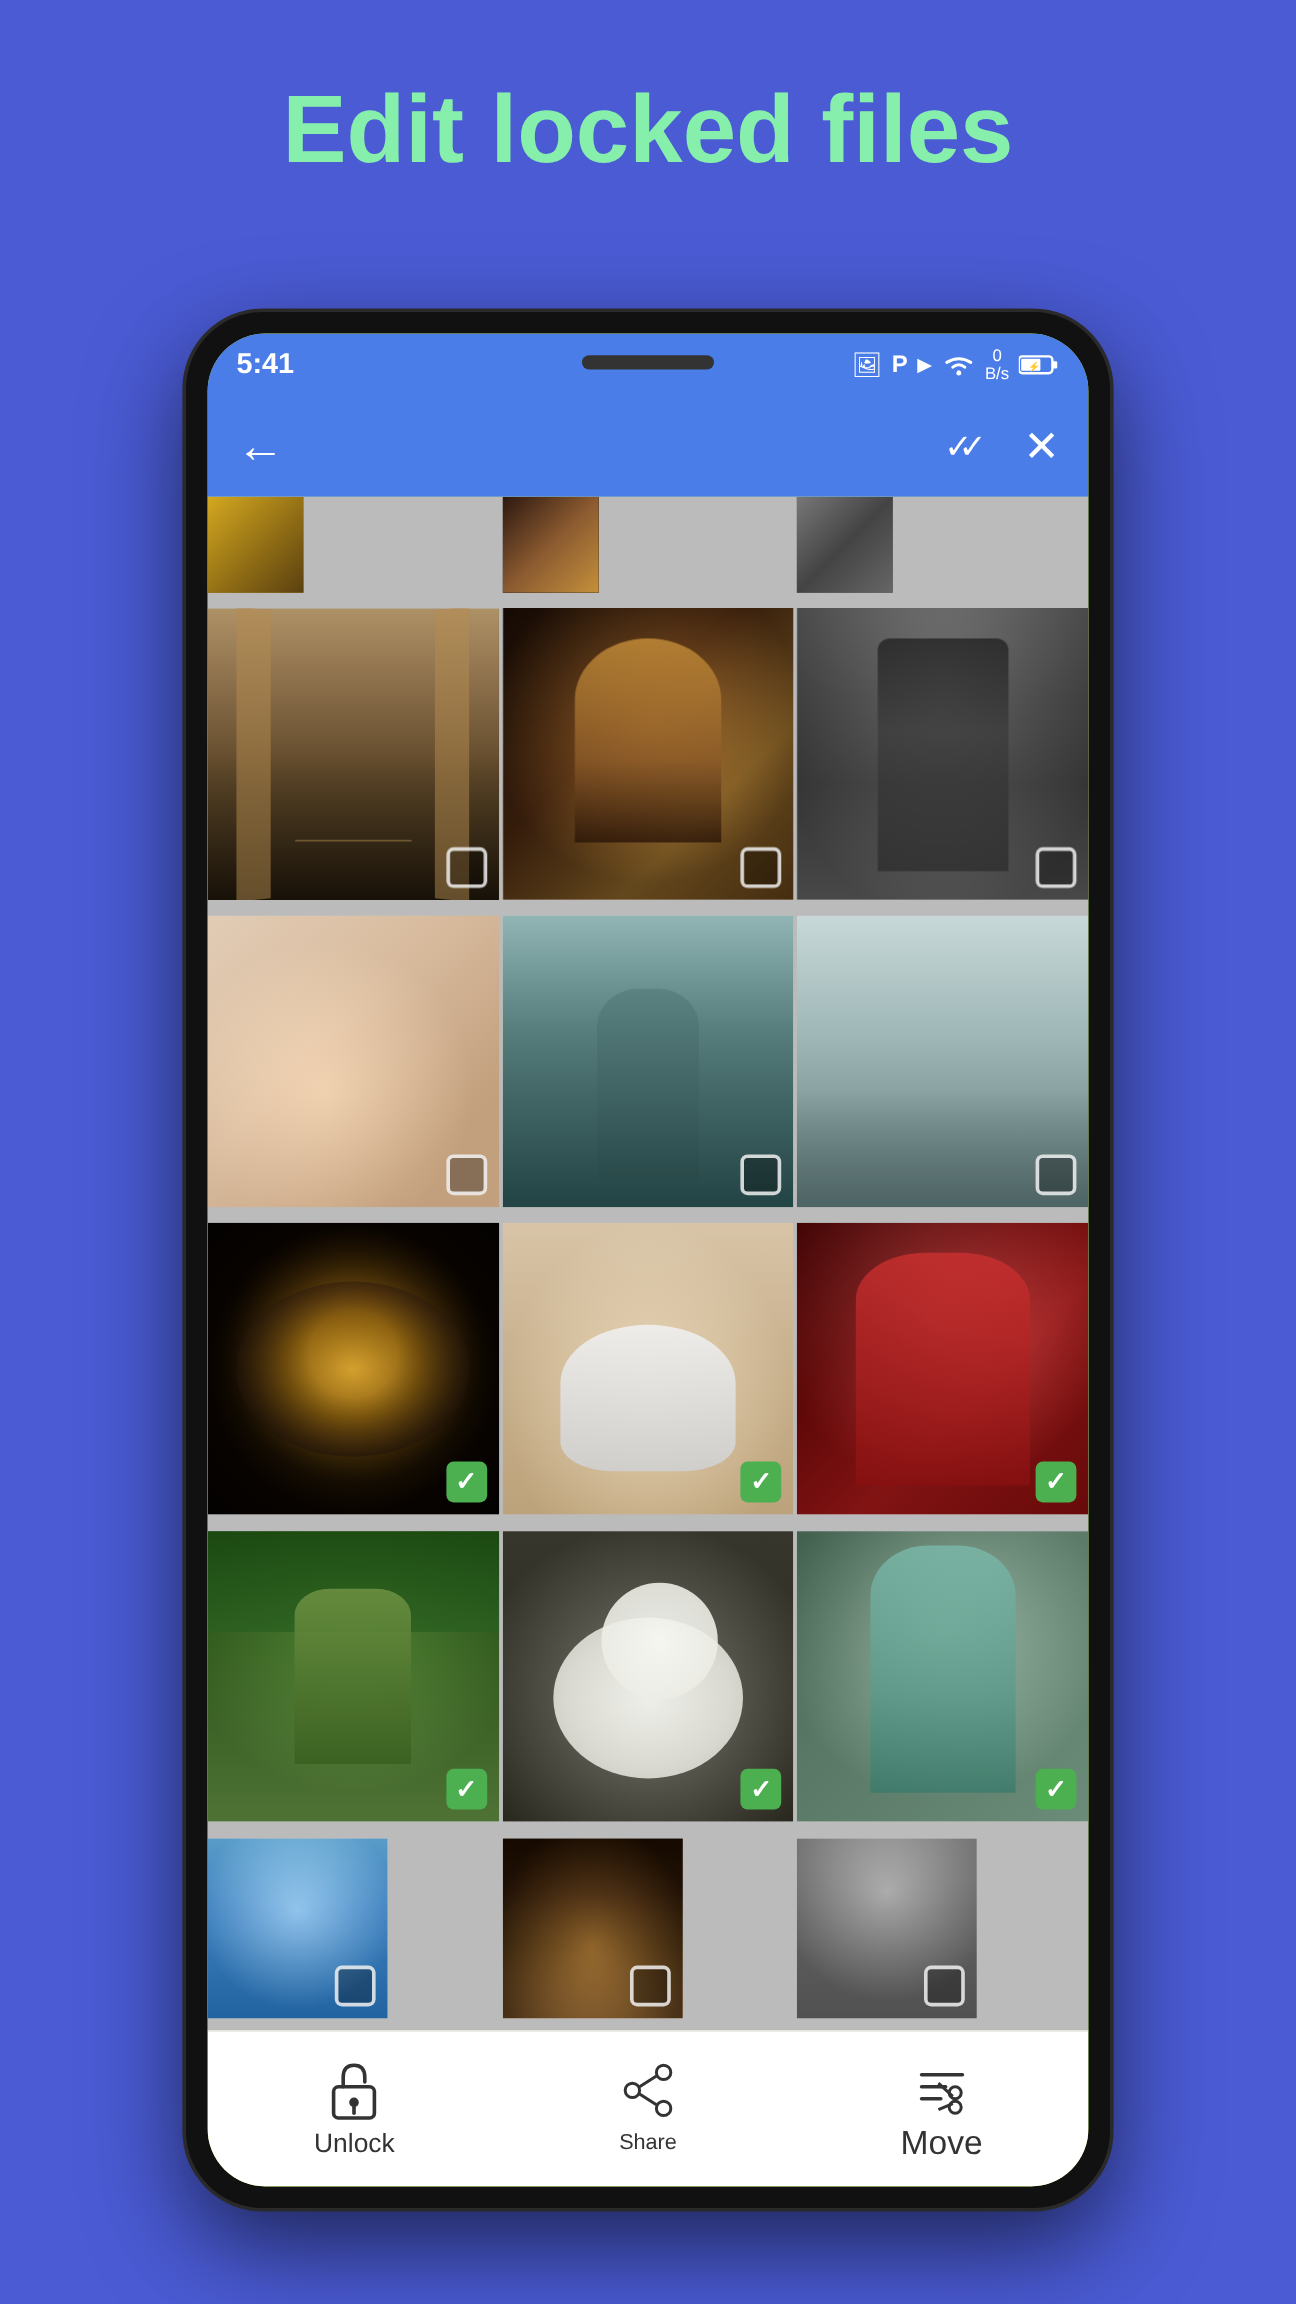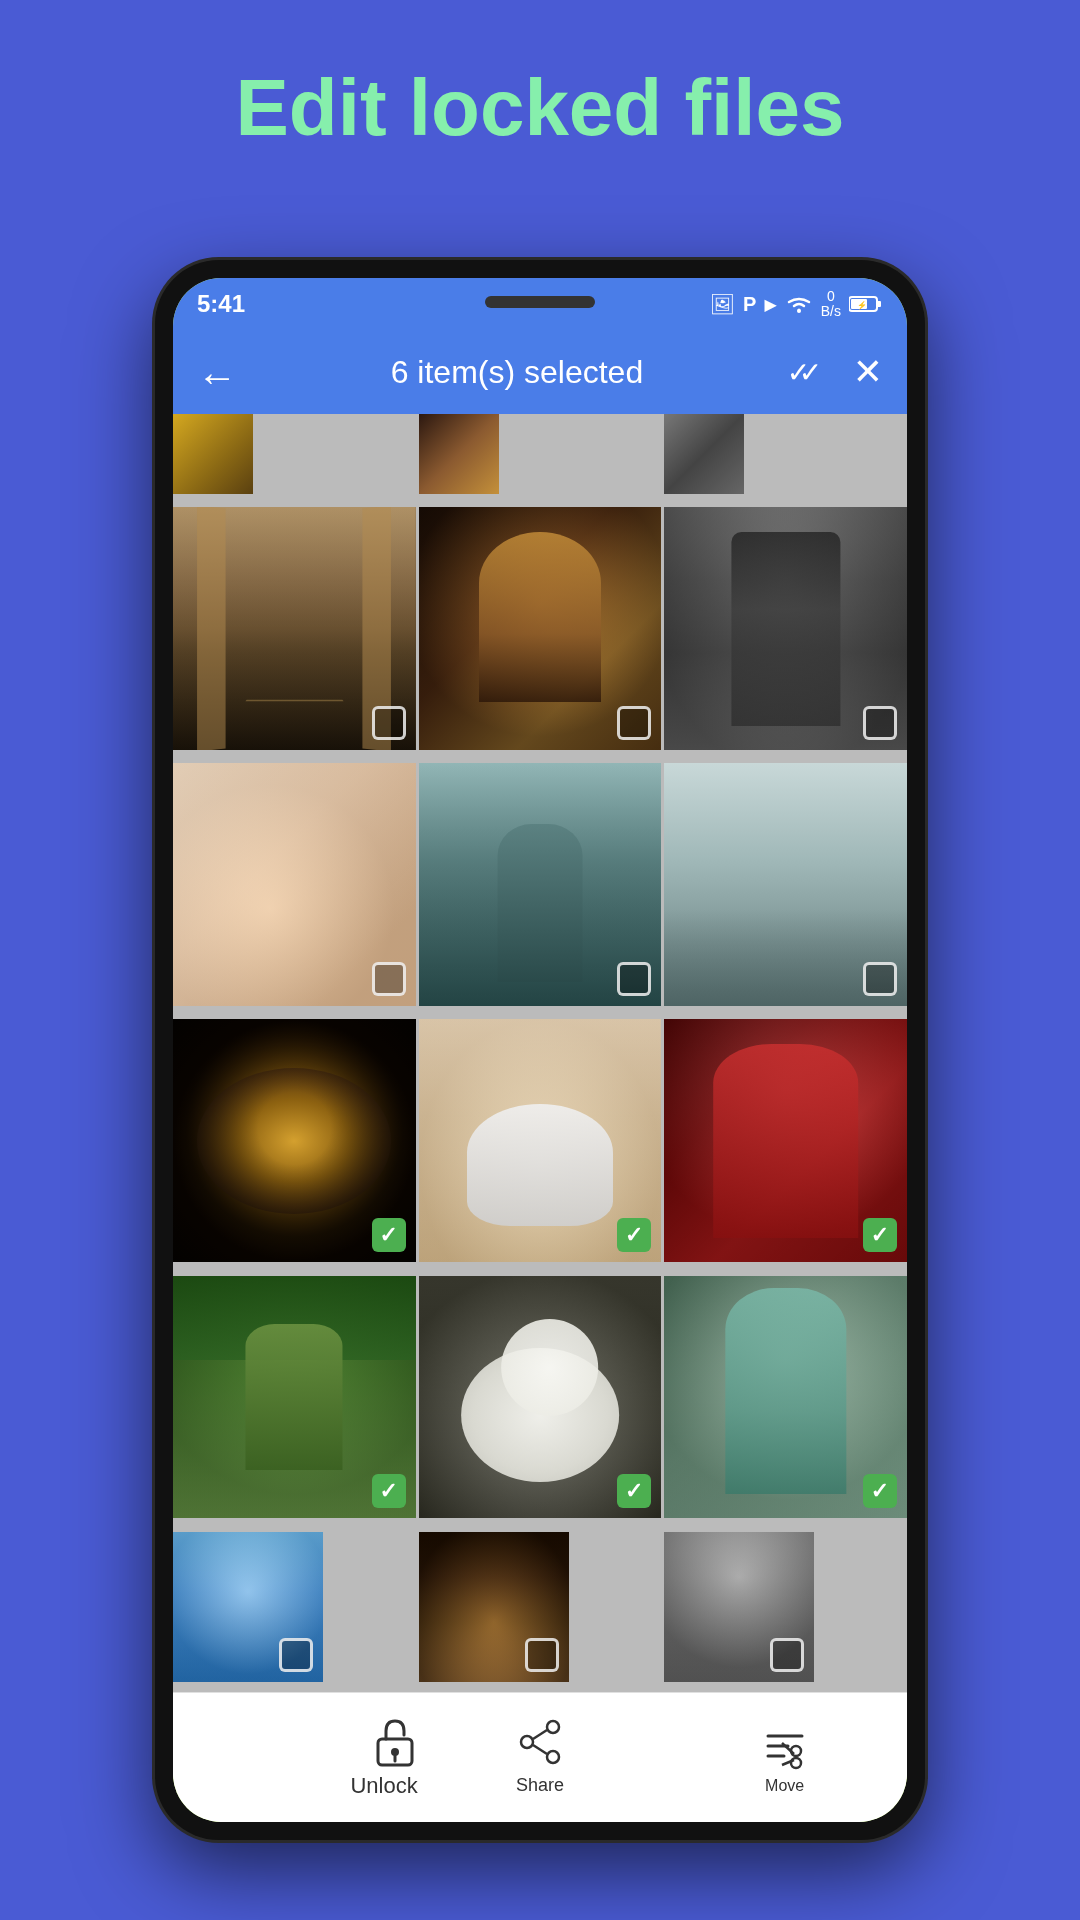--- a/index.html
+++ b/index.html
@@ -96,21 +96,20 @@
     <div style="
       background: #4a7de8;
       height: 84px;
       display: flex;
       align-items: center;
       justify-content: space-between;
       padding: 0 24px;
       flex-shrink: 0;
     ">
       <span style="color:white; font-size:40px; cursor:pointer; width:50px;">←</span>
-      <span style="color:white; font-size:32px; font-weight:500; flex:1; text-align:center;">6 item(s) selected</span>
       <div style="display:flex; align-items:center; gap:20px;">
 
         <span style="color:white; font-size:28px; cursor:pointer; position:relative; display:inline-block; width:46px;">
           <span style="position:absolute; left:0; top:0; font-size:28px;">✓</span>
           <span style="position:absolute; left:12px; top:0; font-size:28px;">✓</span>
           <span style="opacity:0;">✓✓</span>
         </span>
         <span style="color:white; font-size:36px; cursor:pointer;">✕</span>
       </div>
     </div>
@@ -284,21 +283,21 @@
     <div style="
       background: white;
       height: 130px;
       display: flex;
       align-items: center;
       justify-content: space-around;
       border-top: 1px solid #e0e0e0;
       flex-shrink: 0;
     ">
 
-      <div style="display:flex; flex-direction:column; align-items:flex-end; gap:6px; cursor:pointer; flex:1;">
+      <div style="display:flex; flex-direction:column; align-items:center; gap:6px; cursor:pointer; flex:1;">
         <svg width="46" height="50" viewBox="0 0 46 50">
           <rect x="6" y="22" width="34" height="26" rx="4" ry="4" stroke="#333" stroke-width="3" fill="none"></rect>
           <path d="M14 22 L14 14 Q14 4 23 4 Q32 4 32 14 L32 18" stroke="#333" stroke-width="3" fill="none" stroke-linecap="round"></path>
           <circle cx="23" cy="35" r="4" fill="#333"></circle>
           <line x1="23" y1="39" x2="23" y2="44" stroke="#333" stroke-width="3" stroke-linecap="round"></line>
         </svg>
         <span style="font-size:22px; color:#333;">Unlock</span>
       </div>
 
       <div style="display:flex; flex-direction:column; align-items:center; gap:6px; cursor:pointer; flex:1;">
@@ -316,20 +315,20 @@
         <svg width="46" height="50" viewBox="0 0 46 50">
           <line x1="6" y1="15" x2="40" y2="15" stroke="#333" stroke-width="3" stroke-linecap="round"></line>
           <line x1="6" y1="25" x2="26" y2="25" stroke="#333" stroke-width="3" stroke-linecap="round"></line>
           <line x1="6" y1="35" x2="22" y2="35" stroke="#333" stroke-width="3" stroke-linecap="round"></line>
 
           <circle cx="34" cy="30" r="5" stroke="#333" stroke-width="2.5" fill="none"></circle>
           <circle cx="34" cy="42" r="5" stroke="#333" stroke-width="2.5" fill="none"></circle>
           <line x1="20" y1="22" x2="32" y2="33" stroke="#333" stroke-width="2.5"></line>
           <line x1="20" y1="44" x2="32" y2="39" stroke="#333" stroke-width="2.5"></line>
         </svg>
-        <span style="font-size:16px; color:#333;">Move</span>
+        <span style="font-size:28px; color:#333;">Move</span>
       </div>
 
 
     </div>
 
   </div>
 </div>
 
 </body></html>

